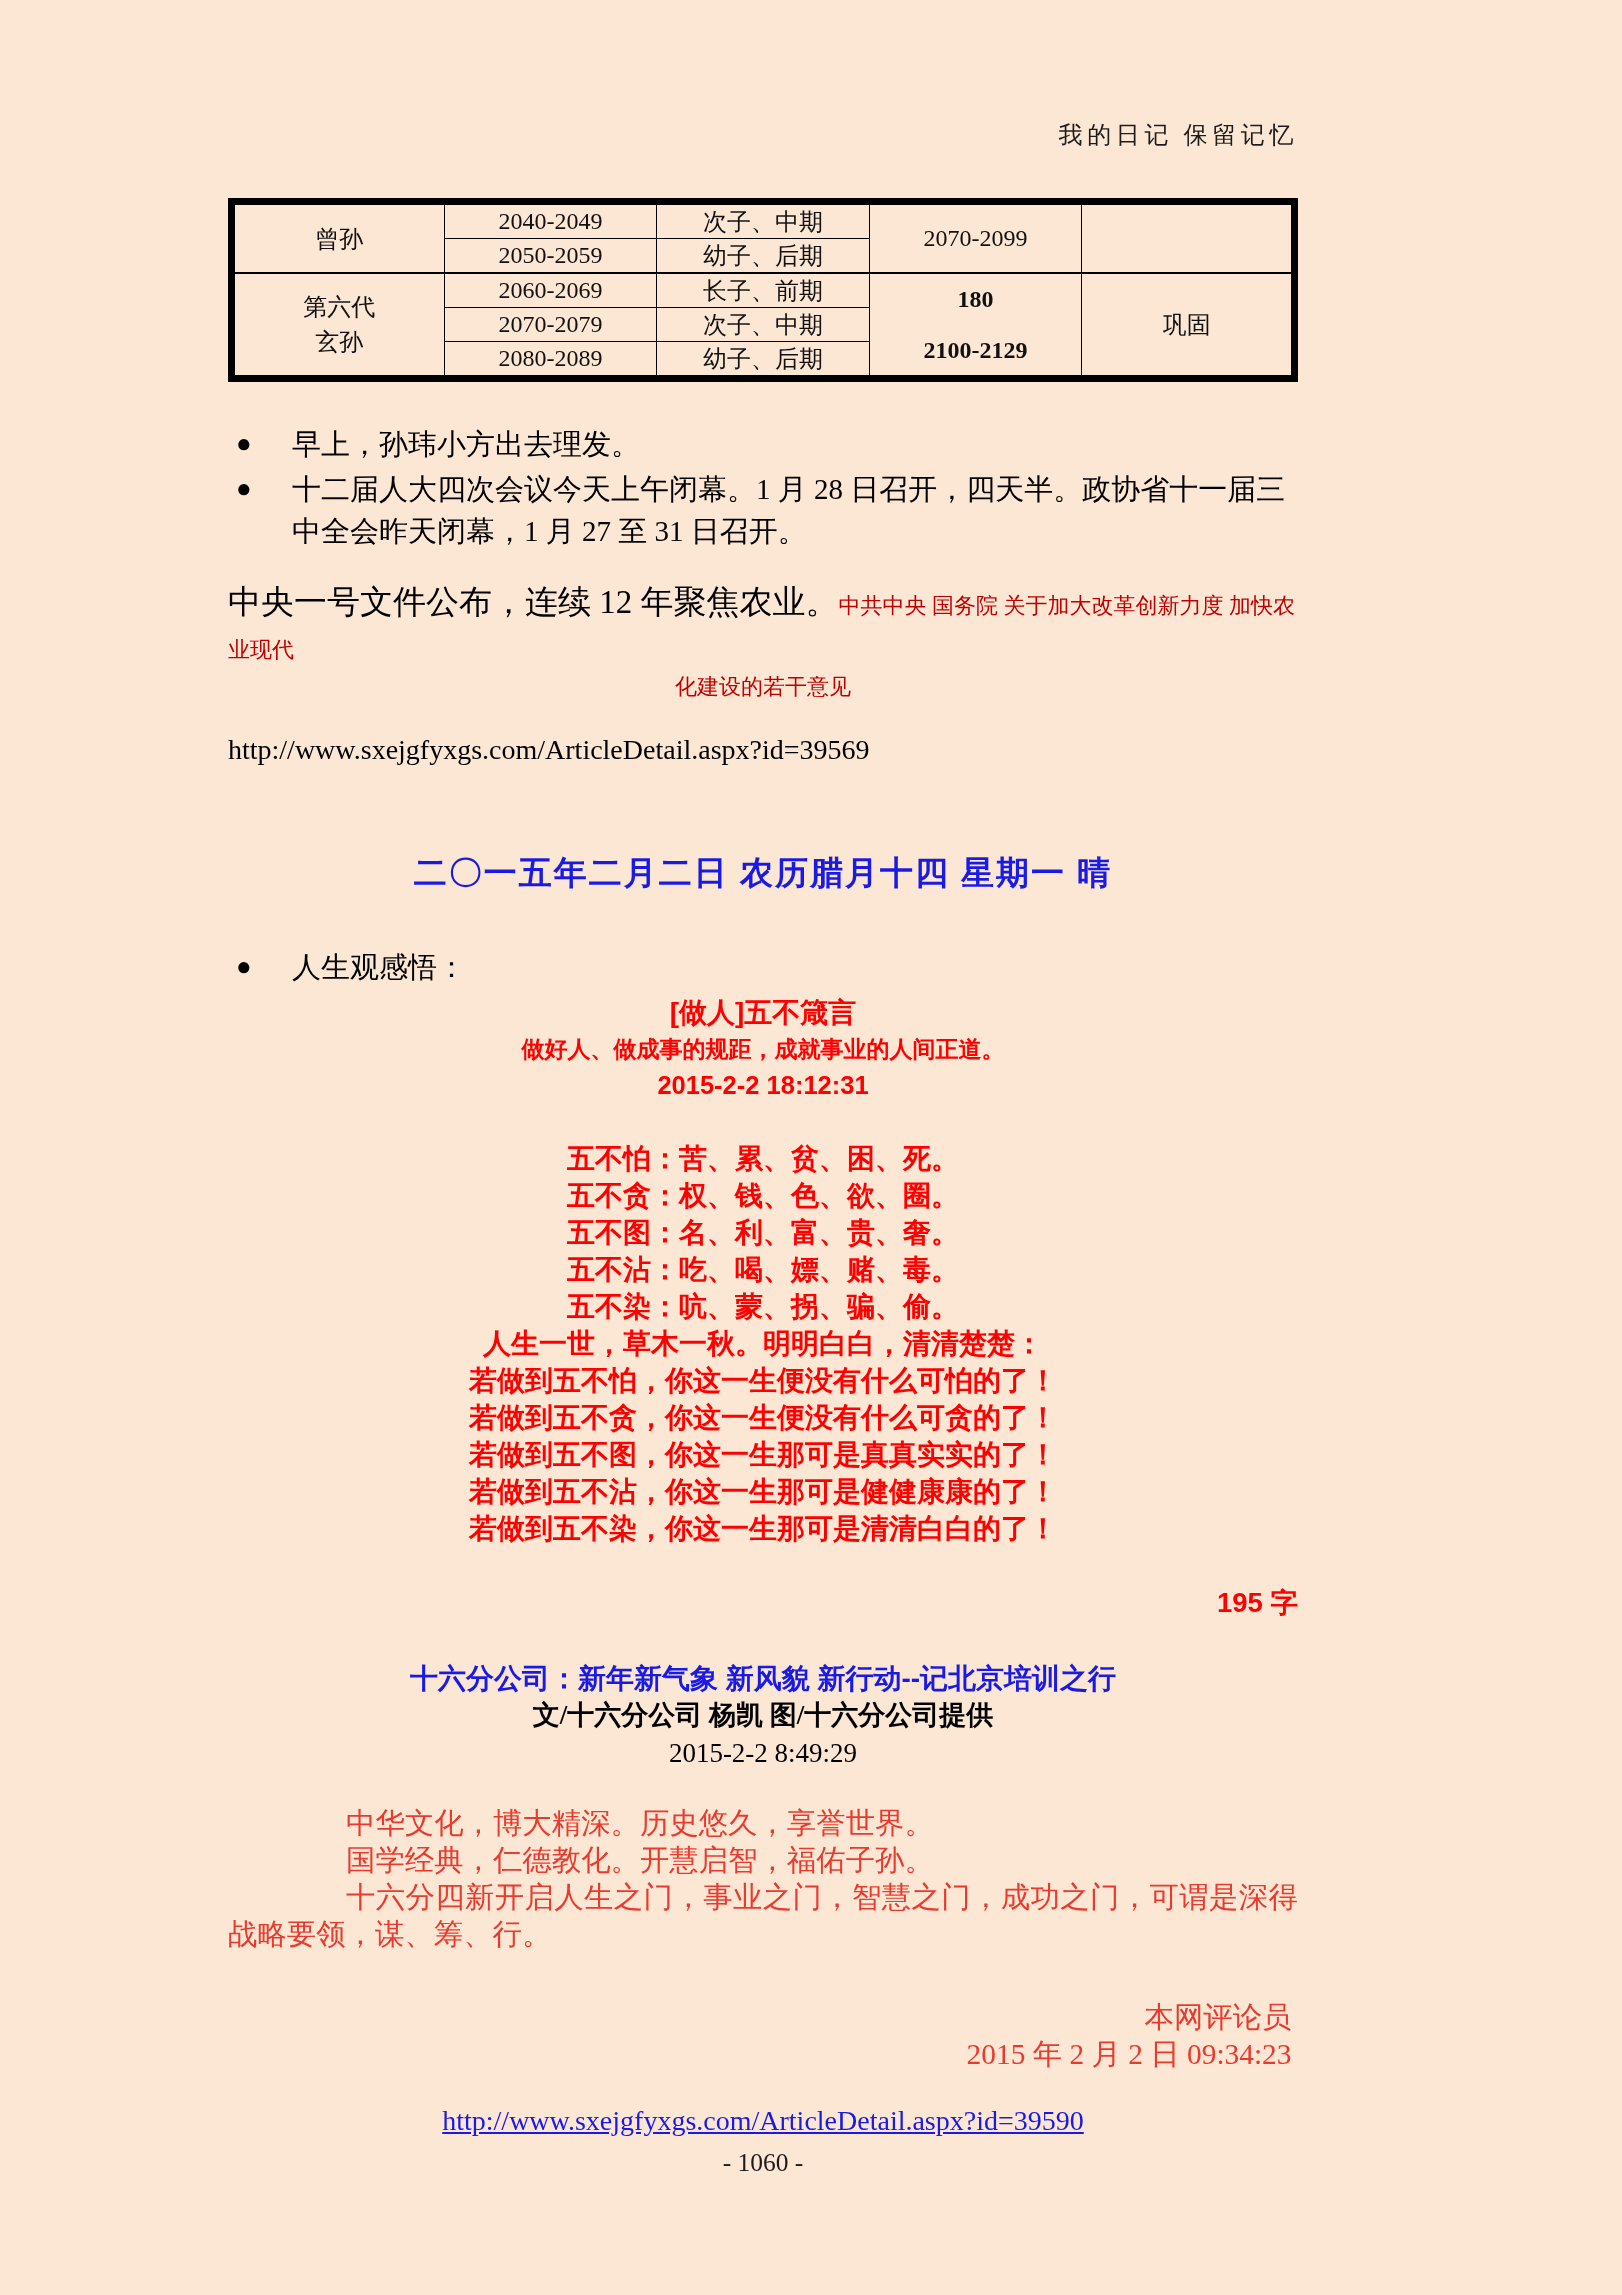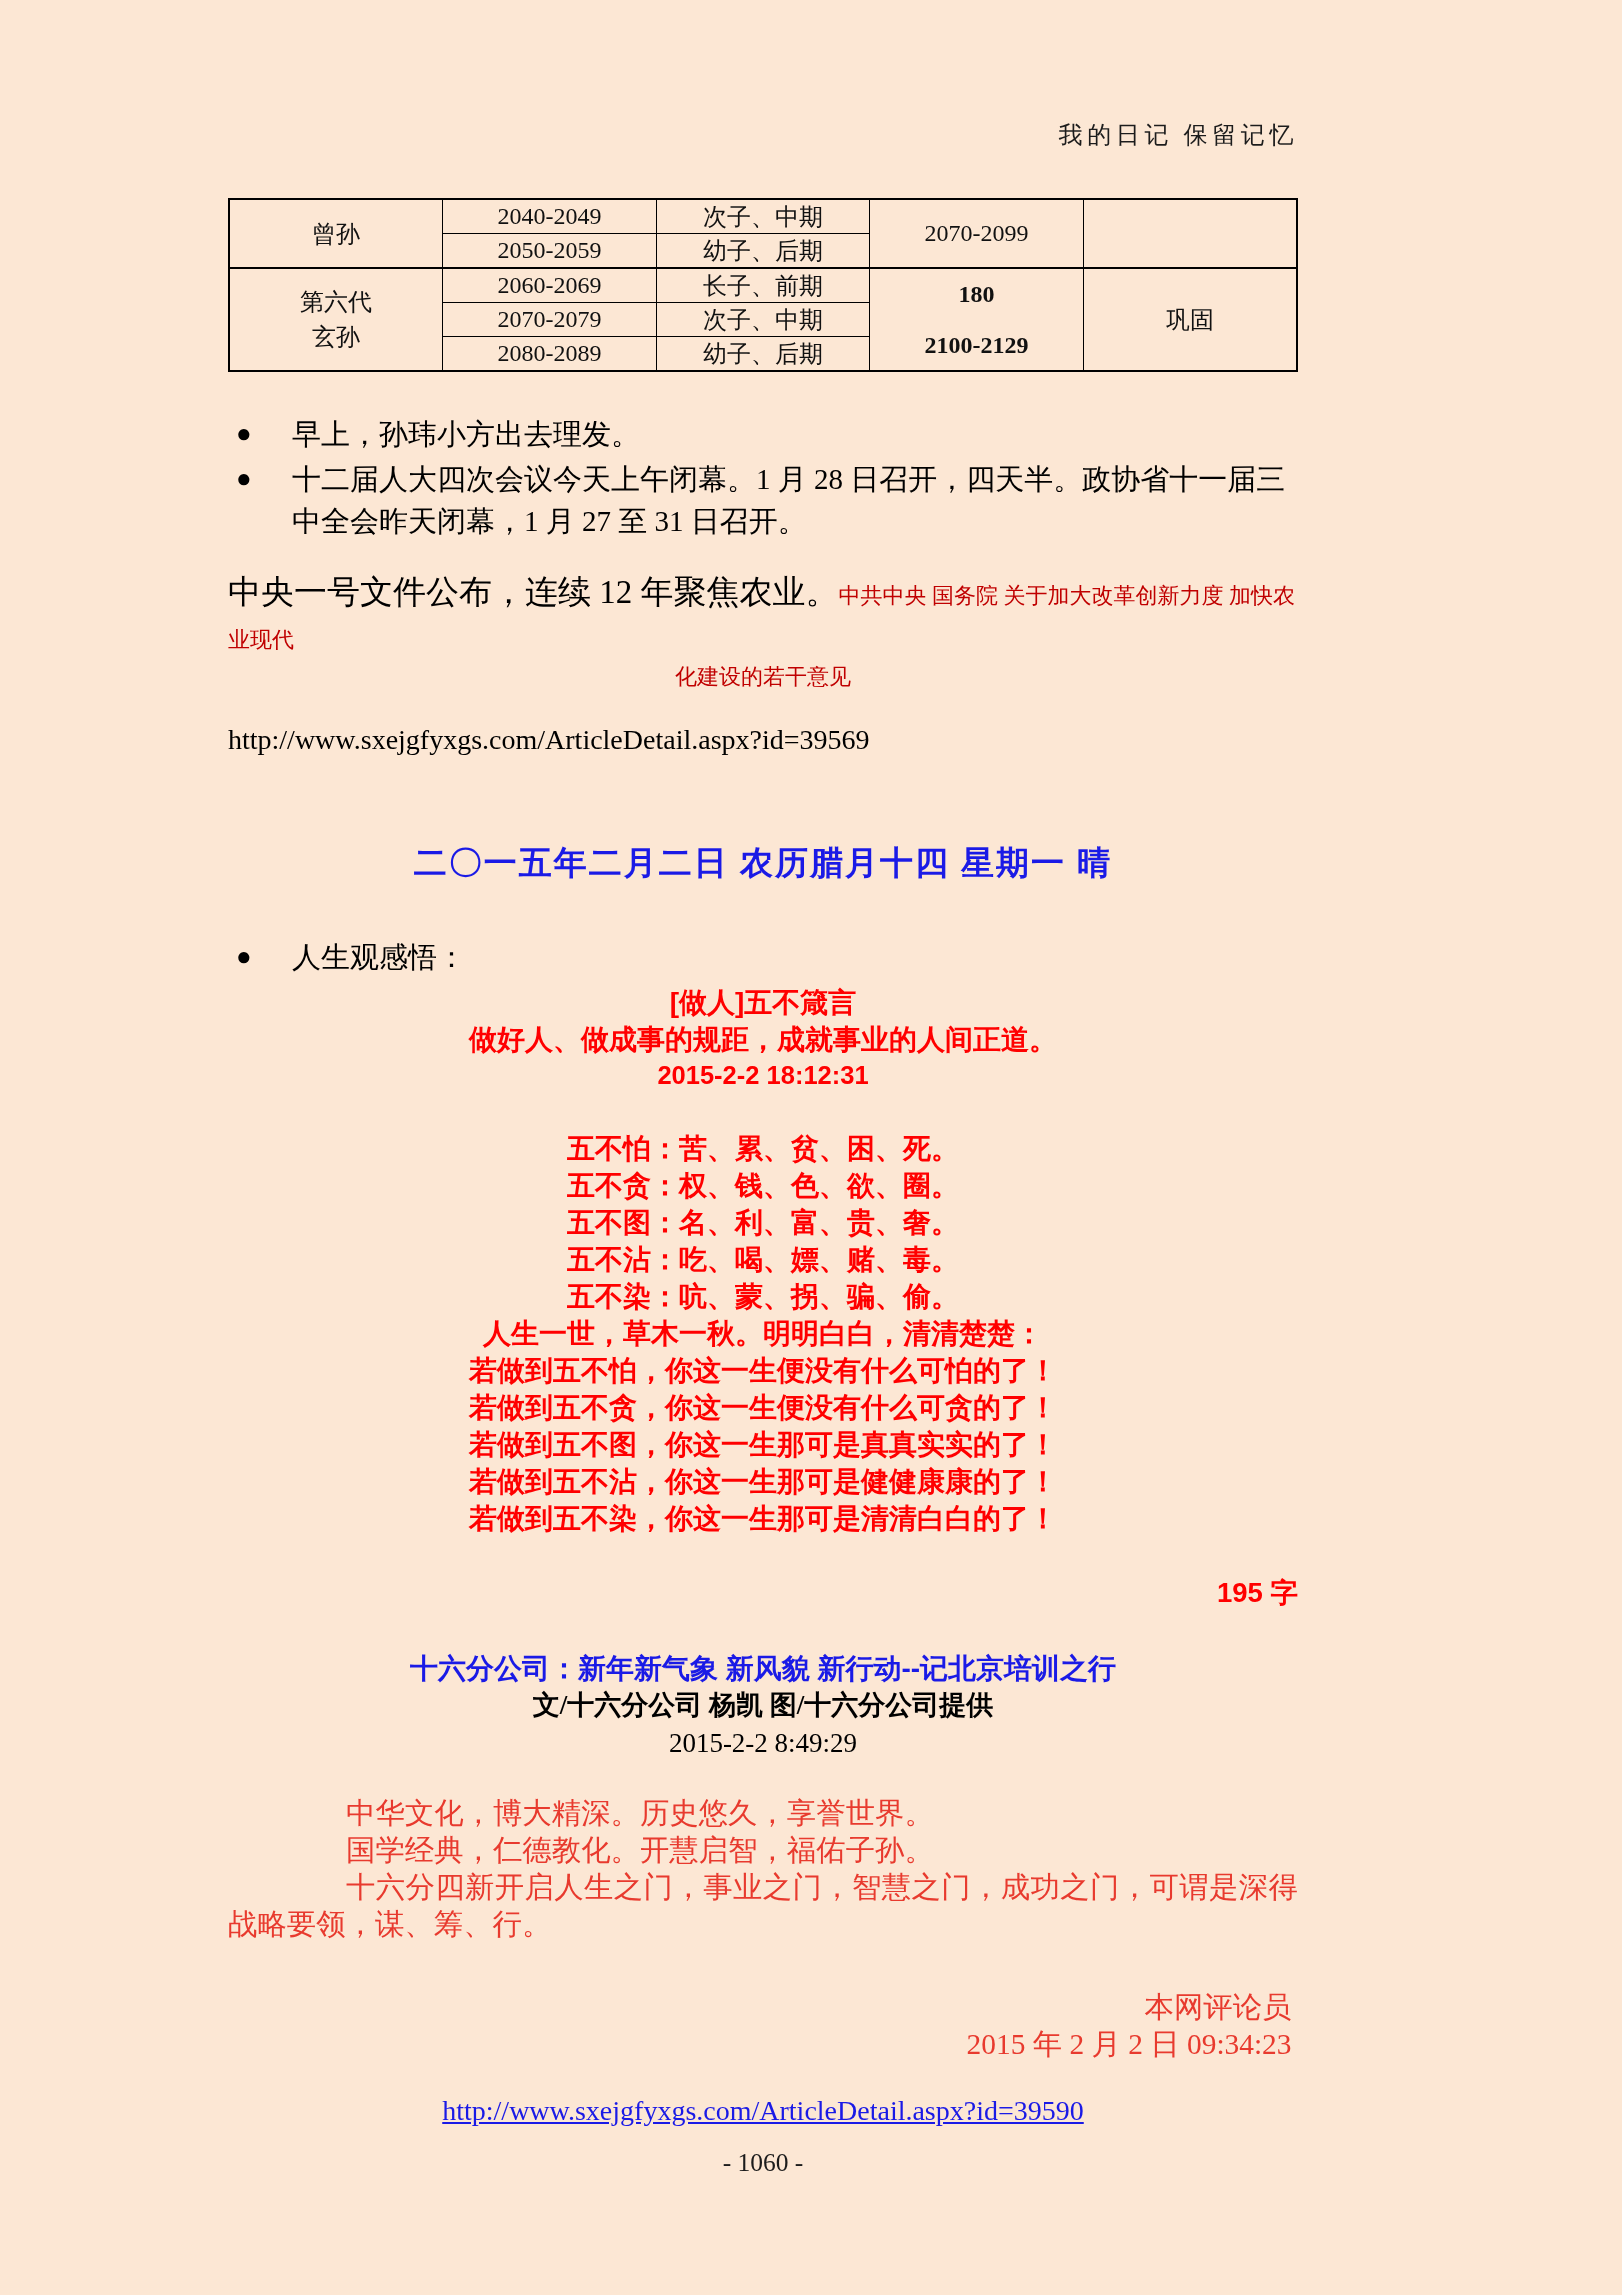--- a/index.html
+++ b/index.html
@@ -39,21 +39,21 @@
     color: #111;
   }
   .gen-table td {
     border: 1.3px solid #000;
     text-align: center;
     vertical-align: middle;
     height: 33px;
     padding: 0 2.6px;
   }
   .gen-table .thick-top { border-top: 2px solid #000; }
-  .gen-table { border: 2px solid #000000; }
+  .gen-table { border: 7px solid #000000; }
   .cell-multiline { white-space: pre-line; line-height: 1.45; }
   .cell-tall { white-space: pre-line; line-height: 2.1; font-weight: bold; }
 
   
   .bullets { margin-top: 41px; }
   .bullet-item {
     position: relative;
     padding-left: 64px;
     font-size: 29px;
     line-height: 42px;
@@ -101,21 +101,21 @@
   .bullet-solo { margin-top: 50px; }
 
   
   .motto {
     text-align: center;
     color: #ff0000;
     font-weight: bold;
     font-family: "Liberation Sans", "DejaVu Sans", sans-serif;
   }
   .motto-title { margin-top: 6.5px; font-size: 28px; line-height: 37px; }
-  .motto-subtitle { font-size: 28px; line-height: 37px; }
+  .motto-subtitle { font-size: 23px; line-height: 37px; }
   .motto-timestamp { font-size: 25.5px; line-height: 35px; }
   .motto-line { font-size: 28px; line-height: 37px; }
   .gap-before { margin-top: 37px; }
 
   .word-count {
     margin-top: 38px;
     text-align: right;
     font-size: 27.5px;
     font-weight: bold;
     color: #ff0000;

